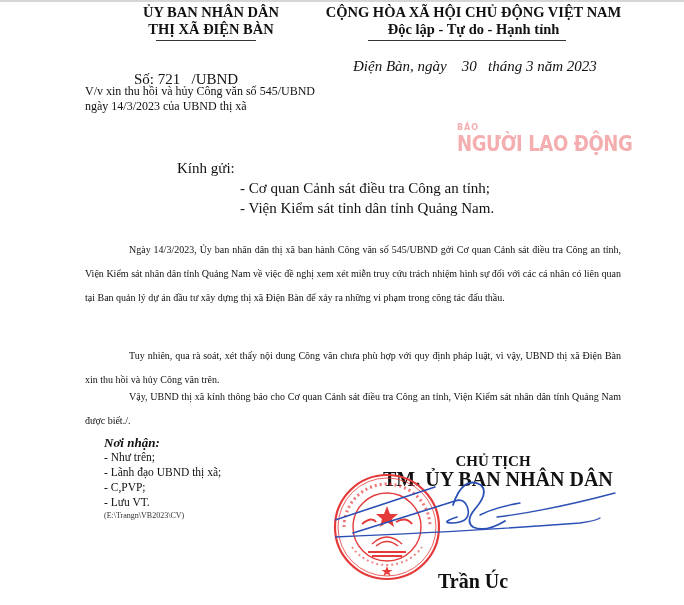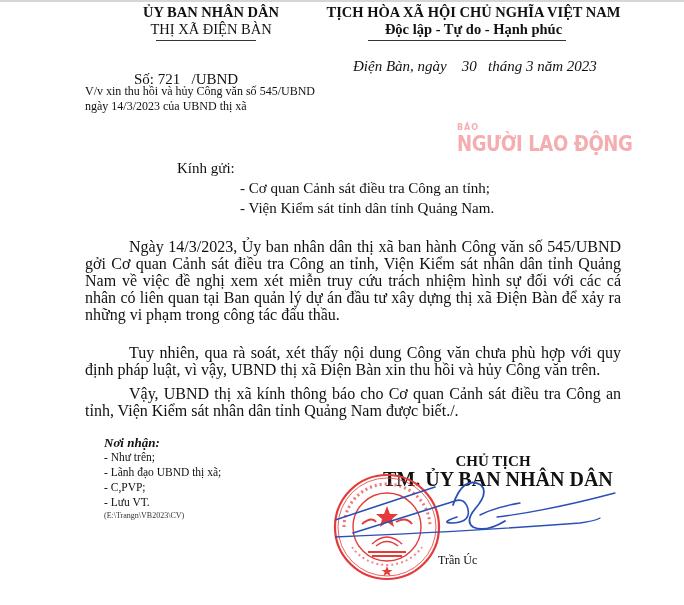--- a/index.html
+++ b/index.html
@@ -4,68 +4,68 @@
 <style>
   html, body { margin:0; padding:0; }
   body {
     width:684px; height:605px; background:#ffffff; position:relative; overflow:hidden;
     font-family:"Liberation Serif","DejaVu Serif",serif; color:#111;
   }
   .topline { position:absolute; left:0; top:0; width:684px; height:2px; background:#d6d6d6; }
   .abs { position:absolute; white-space:nowrap; }
 
   .hdr-left-1 { left:118px; top:4px; width:186px; font-size:14.5px; font-weight:bold; text-align:center; }
-  .hdr-left-2 { left:118px; top:21px; width:186px; font-size:14.5px; font-weight:normal; text-align:center; }
+  .hdr-left-2 { left:118px; top:21px; width:186px; font-size:14.5px; font-weight:bold; text-align:center; }
   .hdr-left-line { left:156px; top:40px; width:100px; height:1px; background:#333; }
 
   .hdr-right-1 { left:306px; top:4px; width:335px; font-size:14.5px; font-weight:bold; text-align:center; }
   .hdr-right-2 { left:306px; top:21px; width:335px; font-size:14.5px; font-weight:bold; text-align:center; }
   .hdr-right-line { left:368px; top:40px; width:198px; height:1px; background:#333; }
 
   .so { left:134px; top:58px; font-size:15px;margin-top:13px; }
   .date { left:353px; top:58px; font-size:15px; font-style:italic; }
 
   .vv { left:85px; top:84px; width:230px; font-size:12px; line-height:15px; white-space:normal; text-align:justify; }
 
   .watermark { left:457px; top:123px; color:#f4aeb0; font-family:"DejaVu Sans","Liberation Sans",sans-serif; }
   .wm-small { position:absolute; left:0; top:0; font-size:8px; font-weight:bold; letter-spacing:1px; }
   .wm-big { position:absolute; left:0; top:8px; font-size:22px; font-weight:bold; letter-spacing:-0.5px; transform:scaleX(0.82); transform-origin:left top; }
 
   .kinh { left:177px; top:160px; font-size:15px; }
   .recip1 { left:240px; top:180px; font-size:15px; }
   .recip2 { left:240px; top:200px; font-size:15px; }
 
-  .para { left:85px; width:536px; font-size:16px; line-height:17px; white-space:normal; text-align:justify; text-indent:44px; }
+  .para { left:85px; width:536px; font-size:10px; line-height:24px; white-space:normal; text-align:justify; text-indent:44px; }
   .p1 { top:238px; }
   .p2 { top:344px; }
   .p3 { top:385px; }
 
   .noinhan { left:104px; top:435px; font-size:13px; font-weight:bold; font-style:italic; }
   .nn-item { left:104px; font-size:11.5px; }
   .nn1 { top:451px; } .nn2 { top:466px; } .nn3 { top:481px; } .nn4 { top:496px; }
   .nn-path { left:104px; top:511px; font-size:8px; color:#333; }
 
   .sign-1 { left:383px; top:436px; width:220px; text-align:center; font-size:20px; font-weight:bold;margin-top:32px; }
   .sign-2 { left:383px; top:453px; width:220px; text-align:center; font-size:15px; font-weight:bold; }
-  .signer { left:438px; top:553px; font-size:12px; font-weight:normal; }
+  .signer { left:438px; top:570px; font-size:20px; font-weight:bold; }
 
   .stamp { left:332px; top:472px; width:110px; height:110px; }
   .signature { left:335px; top:475px; width:300px; height:80px; }
 </style>
 </head>
 <body>
 
 <div class="topline"></div>
 
 <div class="abs hdr-left-1">ỦY BAN NHÂN DÂN</div>
 <div class="abs hdr-left-2">THỊ XÃ ĐIỆN BÀN</div>
 <div class="abs hdr-left-line"></div>
 
-<div class="abs hdr-right-1">TỊCH HÒA XÃ HỘI CHỦ NGHĨA VIỆT NAM</div>
-<div class="abs hdr-right-2">Độc lập - Tự do - Hạnh phúc</div>
+<div class="abs hdr-right-1">CỘNG HÒA XÃ HỘI CHỦ ĐỘNG VIỆT NAM</div>
+<div class="abs hdr-right-2">Độc lập - Tự do - Hạnh tỉnh</div>
 <div class="abs hdr-right-line"></div>
 
 <div class="abs so" style="white-space:pre;">Số: 721   /UBND</div>
 <div class="abs date" style="white-space:pre;">Điện Bàn, ngày    30   tháng 3 năm 2023</div>
 
 <div class="abs vv">V/v xin thu hồi và hủy Công văn số 545/UBND ngày 14/3/2023 của UBND thị xã</div>
 
 <div class="abs watermark">
   <span class="wm-small">BÁO</span>
   <span class="wm-big">NGƯỜI LAO ĐỘNG</span>

